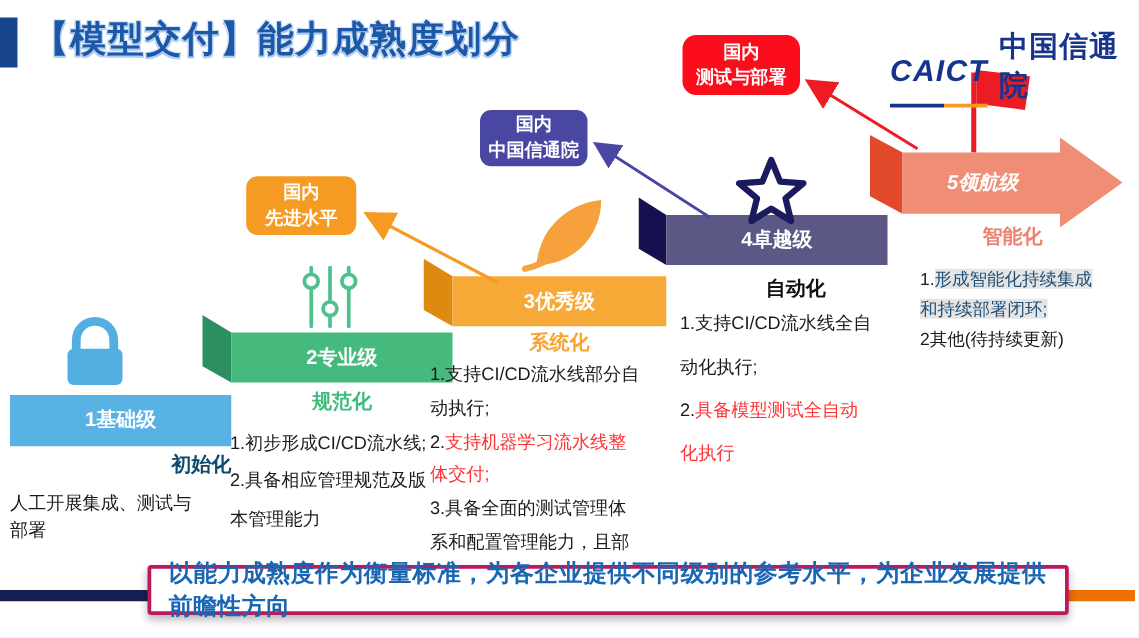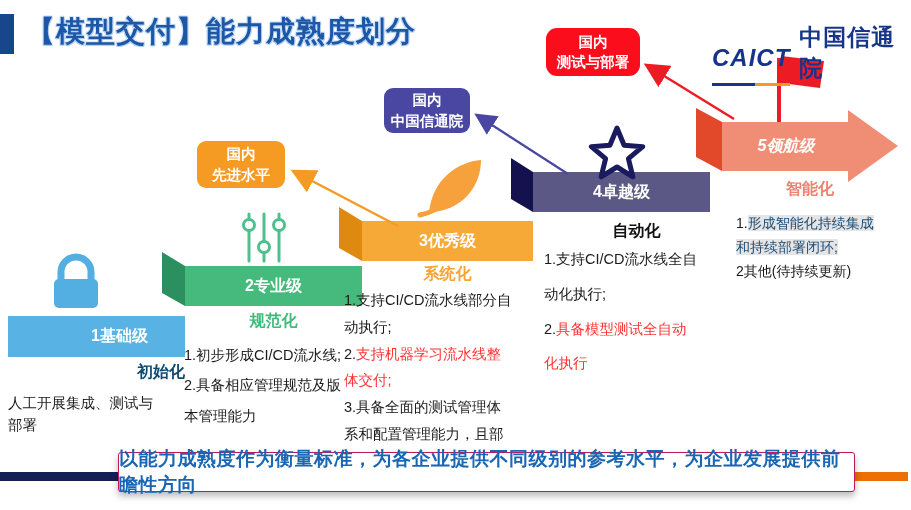--- a/index.html
+++ b/index.html
@@ -14,43 +14,43 @@
   .logo-abbr{font-size:24px;font-weight:bold;color:#16348C;letter-spacing:1px;font-style:italic;}
   .logo-underline{position:absolute;left:0;bottom:0;width:100%;height:3px;
                   background:linear-gradient(90deg,#16348C 55%,#F59A23 55%);}
   .logo-name{font-size:23px;font-weight:bold;color:#16348C;letter-spacing:1px;padding-bottom:2px;}
   .badge{border-radius:9px;color:#fff;font-weight:bold;font-size:14.5px;line-height:1.4;
          display:flex;flex-direction:column;align-items:center;justify-content:center;text-align:center;}
   .badge-advanced{left:197px;top:141px;width:88px;height:47px;background:#F59A23;}
   .badge-leading{left:384px;top:88px;width:86px;height:45px;background:#4A47A3;}
   .badge-excellent{left:546px;top:28px;width:94px;height:48px;background:#FB0D1B;border-radius:11px;}
   .bar-label{display:flex;align-items:center;justify-content:center;color:#fff;font-weight:bold;font-size:16px;}
-  .lbl1{left:8px;top:316px;width:177px;height:41px;padding-left:23px;}
+  .lbl1{left:8px;top:316px;width:177px;height:41px;}
   .lbl2{left:185px;top:266px;width:177px;height:40px;}
   .lbl3{left:362px;top:221px;width:171px;height:40px;}
   .lbl4{left:533px;top:172px;width:177px;height:40px;}
   .lbl5{left:722px;top:122px;width:128px;height:49px;font-style:italic;}
   .keyword{text-align:center;font-weight:bold;font-size:16px;}
   .kw1{left:8px;top:362px;width:177px;color:#0c4a6e;text-align:right;}
   .kw2{left:185px;top:311px;width:177px;color:#3FBB7C;}
   .kw3{left:362px;top:264px;width:171px;color:#F7A431;}
   .kw4{left:533px;top:221px;width:177px;color:#111111;margin-left:15px;}
   .kw5{left:722px;top:179px;width:176px;color:#EE8270;}
   .body-text{font-size:14.5px;color:#1a1a1a;word-break:break-word;}
   .body-text p{margin:0;}
   .bd1{left:8px;top:392px;width:158px;line-height:1.55;}
   .bd2{left:184px;top:340px;width:165px;line-height:2.1;}
   .bd3{left:344px;top:287px;width:170px;line-height:1.85;}
   .bd4{left:544px;top:242px;width:156px;line-height:2.4;}
   .bd5{left:736px;top:212px;width:150px;line-height:1.7;font-size:14px;}
   .red{color:#FF3333;}
   .hl{background:#e5e5e5;color:#1F4E75;}
-  .footer-box{left:118px;top:452px;width:737px;height:40px;background:#fff;border:1px solid #be185d;
+  .footer-box{left:118px;top:452px;width:737px;height:40px;background:#fff;border:3px solid #be185d;
               border-radius:3px;box-shadow:0 4px 7px rgba(0,0,0,0.28);display:flex;align-items:center;
-              box-sizing:border-box;z-index:3;}
+              padding-left:14px;box-sizing:border-box;z-index:3;}
   .footer-text{font-size:19px;font-weight:bold;color:#1966B4;letter-spacing:0.5px;}
   .dash-left{left:0;top:472px;width:122px;height:9px;background:#151F54;z-index:2;}
   .dash-right{left:853px;top:472px;width:55px;height:9px;background:#EC7004;z-index:2;}
 </style>
 </head>
 <body>
 
 <div class="slide">
 
   <svg class="abs" style="left:0;top:0;" width="911" height="510" viewBox="0 0 911 510">

